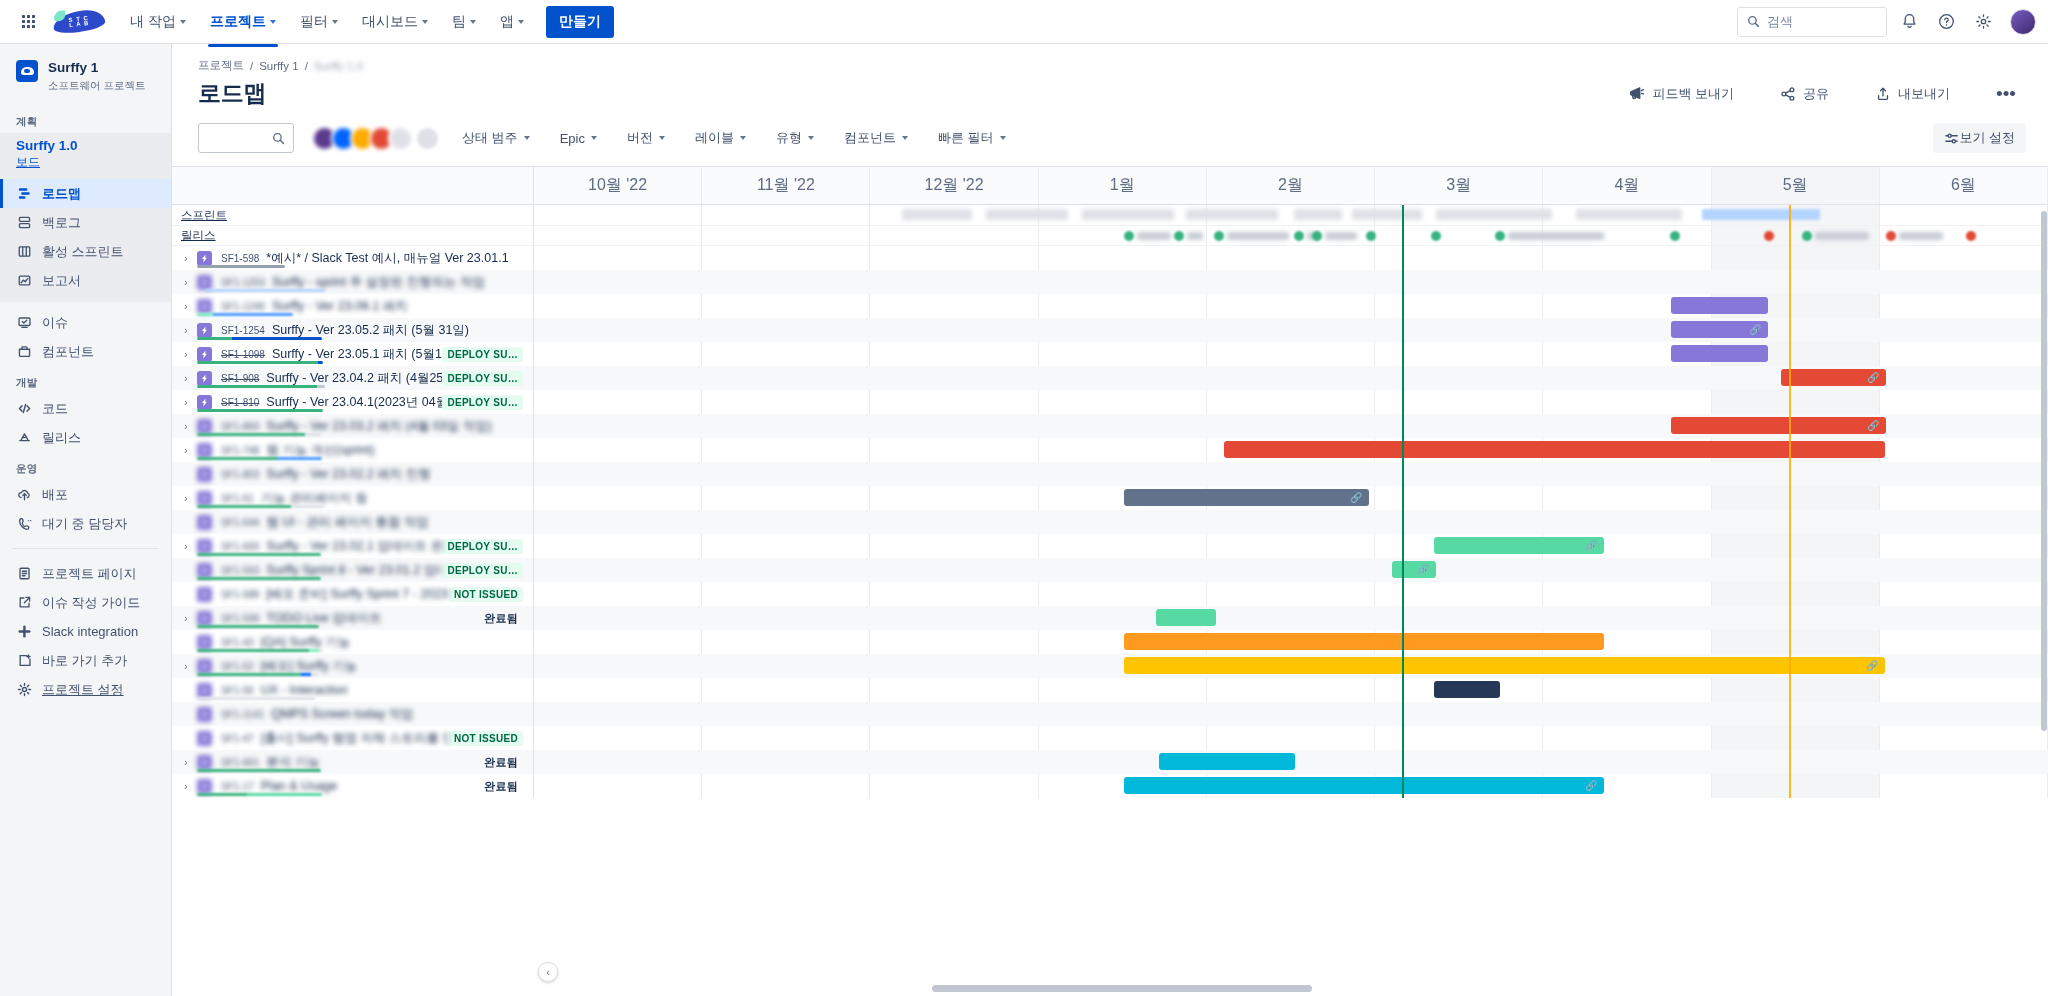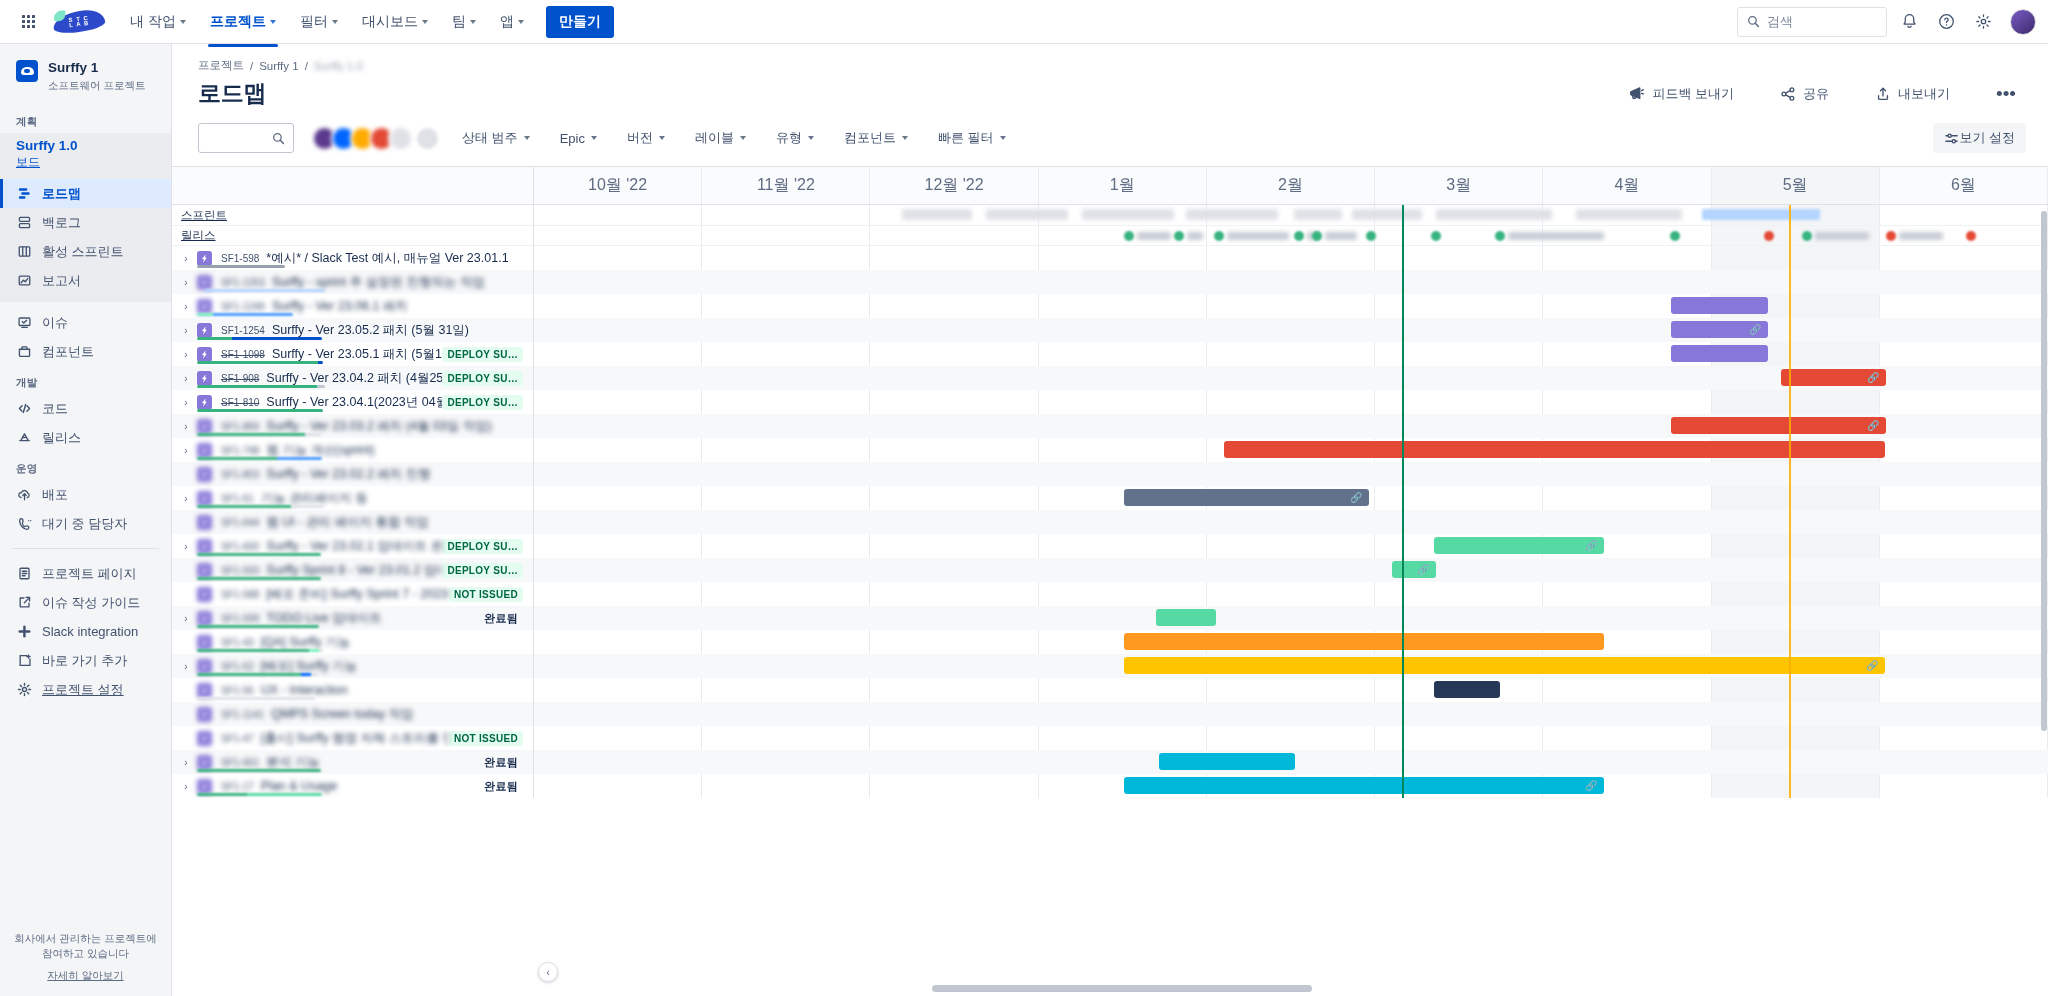--- a/index.html
+++ b/index.html
@@ -446,24 +446,20 @@
       <div class="navrow">
         <span class="ic">
           <svg width="15" height="15" viewBox="0 0 16 16" fill="none" stroke="#42526E" stroke-width="1.5">
               <circle cx="8" cy="8" r="2.2"></circle>
               <path d="M8 1.6v1.8M8 12.6v1.8M1.6 8h1.8M12.6 8h1.8M3.5 3.5l1.3 1.3M11.2 11.2l1.3 1.3M12.5 3.5l-1.3 1.3M4.8 11.2l-1.3 1.3" stroke-linecap="round"></path>
             </svg>
         </span>
         <span style="text-decoration:underline">프로젝트 설정</span>
       </div>
 
-      <div class="sb-footnote">
-        <div>회사에서 관리하는 프로젝트에 참여하고 있습니다</div>
-        <a>자세히 알아보기</a>
-      </div>
       <div class="sb-resize"></div>
     </div>
 
     <div class="main">
 
       <div class="main-head">
         <div class="crumbs">
           <a>프로젝트</a>
           <span>/</span>
           <a>Surffy 1</a>

